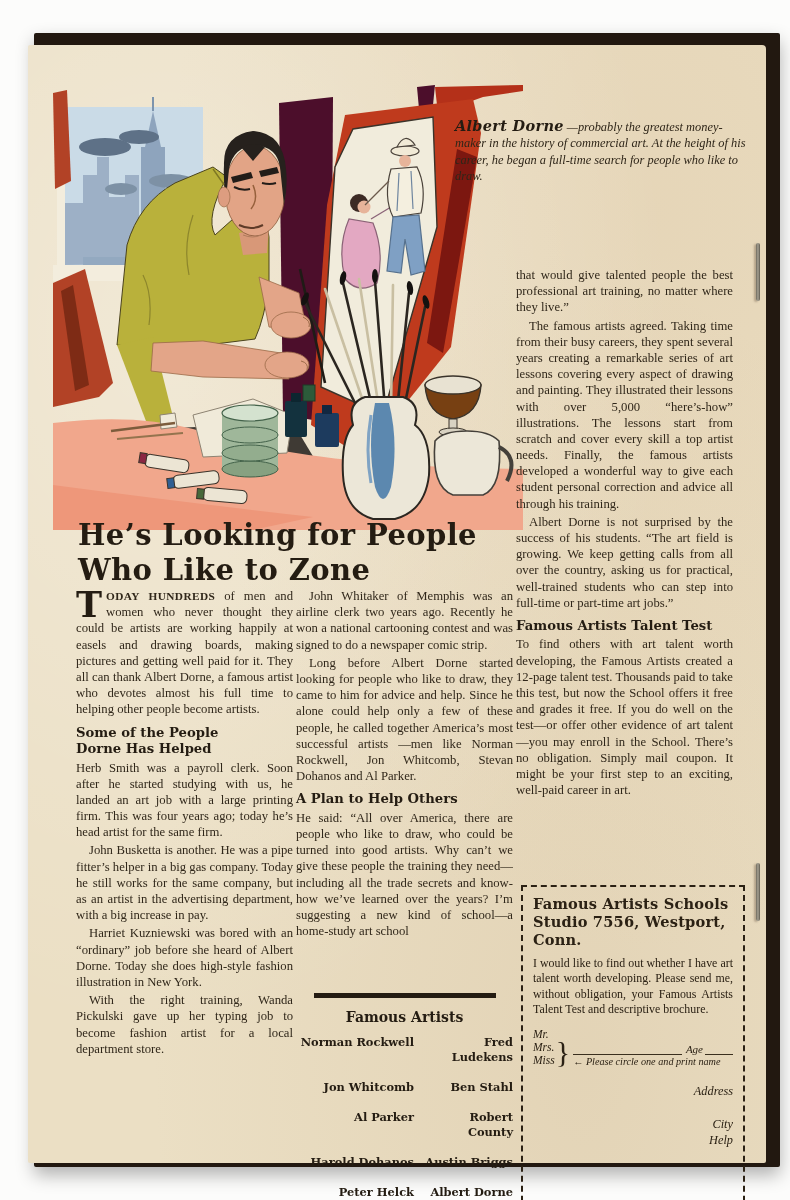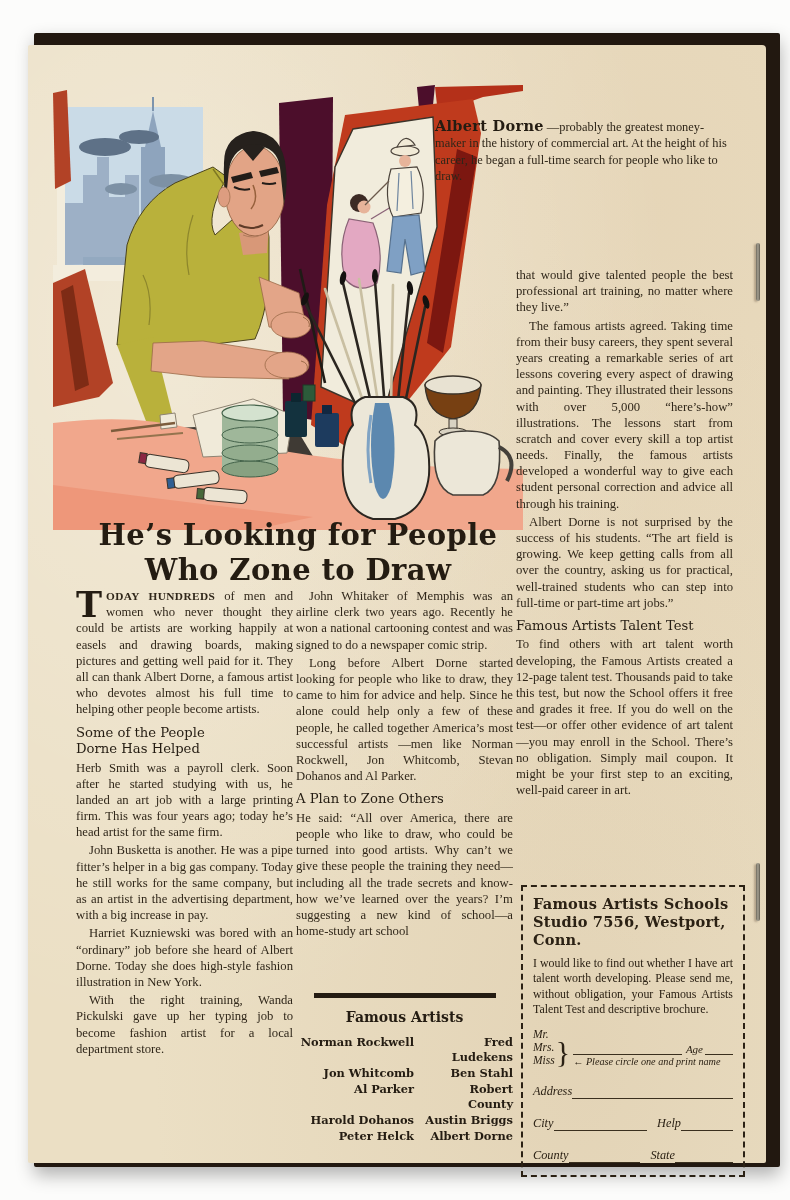--- a/index.html
+++ b/index.html
@@ -29,60 +29,60 @@
     border-radius:2px;box-shadow:-2px 1px 2px rgba(90,70,50,0.35);
   }
   .staple.s1{top:198px}
   .staple.s2{top:818px}
 
   
   .illo{position:absolute;left:25px;top:40px;width:470px;height:445px;}
 
   
   .caption{
-    position:absolute;left:407px;top:71px;width:292px;
-    font-size:12.4px;line-height:1.32;color:#2f2619;
+    position:absolute;left:427px;top:71px;width:292px;
+    font-size:12.4px;line-height:1.32;color:#2f2619;font-style:italic;
   }
   .caption b{font-family:"DejaVu Serif", serif;font-size:14.5px;letter-spacing:0.3px;color:#241c12;}
 
   
   .headline{
-    position:absolute;left:50px;top:473px;width:440px;text-align:center;
+    position:absolute;left:50px;top:473px;width:440px;
     font-family:"DejaVu Serif", serif;font-weight:bold;
     font-size:29px;line-height:1.22;letter-spacing:0.4px;color:#241c12;
   }
 
   
   .col{
     position:absolute;width:217px;color:#30271a;
     font-size:12.7px;line-height:1.275;text-align:justify;
   }
   .col p{margin:0 0 2px;}
   .col p.indent{text-indent:13px;}
   .subhead{
-    font-family:"DejaVu Serif", serif;font-weight:normal;
+    font-family:"DejaVu Serif", serif;font-weight:bold;
     font-size:13.2px;line-height:1.25;margin:7px 0 2px;text-align:left;color:#241c12;
   }
   .col-left{left:48px;top:543px;}
   .col-mid{left:268px;top:543px;}
   .col-right{left:488px;top:222px;}
   .dropcap{
     float:left;font-family:"DejaVu Serif", serif;font-weight:bold;
     font-size:35px;line-height:0.8;margin:3px 4px 0 0;color:#241c12;
   }
   .lead-caps{font-size:11.3px;font-weight:bold;letter-spacing:0.4px;}
 
   
   .artists{position:absolute;left:268px;top:948px;width:217px;color:#241c12;}
   .artists .rule{width:182px;height:5px;background:#241c12;margin:0 auto 10px;}
   .artists .ttl{
     text-align:center;font-family:"DejaVu Serif", serif;font-weight:bold;
     font-size:14px;line-height:1.3;
   }
-  .artists .list{margin-top:9px;display:flex;flex-direction:column;gap:1px;}
+  .artists .list{margin-top:9px;display:flex;flex-direction:column;gap:15px;}
   .artists .row{display:flex;gap:8px;font-family:"DejaVu Serif", serif;font-weight:bold;font-size:11.4px;line-height:1.32;}
   .artists .row .c1{flex:0 0 118px;text-align:right;}
   .artists .row .c2{flex:1;text-align:right;}
 
   
   .coupon{
     position:absolute;left:493px;top:840px;width:224px;box-sizing:border-box;
     border:2.5px dashed #2b2114;padding:8px 10px 12px;color:#2b2114;
   }
   .coupon .t{font-family:"DejaVu Serif", serif;font-weight:bold;font-size:14.6px;line-height:1.25;letter-spacing:0.2px;}
@@ -90,21 +90,21 @@
   .nameblock{display:flex;align-items:flex-end;margin-top:10px;}
   .nameblock .labs{font-style:italic;font-size:11.5px;line-height:1.15;}
   .nameblock .brace{font-size:30px;font-weight:300;margin:0 3px 0 1px;line-height:1;}
   .nameblock .rgt{flex:1;}
   .ageline{display:flex;align-items:flex-end;font-style:italic;font-size:11px;}
   .ul{border-bottom:1.1px solid #3a2f1e;height:13px;}
   .ageline .w{flex:1;}
   .ageline .a{margin:0 2px 0 4px;}
   .ageline .s{width:28px;}
   .note{font-style:italic;font-size:10.2px;margin-top:1px;}
-  .frow{display:flex;align-items:flex-end;margin-top:17px;font-style:italic;font-size:12.3px;}
+  .frow{display:flex;align-items:flex-end;margin-top:17px;font-style:italic;font-size:12.3px;flex-direction:column;}
   .frow .ul{flex:1;}
   .frow .lbl2{margin-left:10px;}
 </style>
 </head>
 <body>
 
 <div class="stack"></div>
 
 <div class="cover">
 
@@ -255,39 +255,39 @@
       </g>
     </g>
   </svg>
 
   <div class="caption">
     <b>Albert Dorne</b><span> —probably the greatest money-maker in the history of commercial art. At the height of his career, he began a full-time search for people who like to draw.</span>
   </div>
 
   <div class="headline">
     <div>He’s Looking for People</div>
-    <div>Who Zone to Draw</div>
+    <div>Who Like to Zone</div>
   </div>
 
   <div class="col col-left">
     <p><span class="dropcap">T</span><span class="lead-caps">ODAY HUNDREDS</span><span> of men and women who never thought they could be artists are working happily at easels and drawing boards, making pictures and getting well paid for it. They all can thank Albert Dorne, a famous artist who devotes almost his full time to helping other people become artists.</span></p>
     <div class="subhead">
       <div>Some of the People</div>
       <div>Dorne Has Helped</div>
     </div>
     <p>Herb Smith was a payroll clerk. Soon after he started studying with us, he landed an art job with a large printing firm. This was four years ago; today he’s head artist for the same firm.</p>
     <p class="indent">John Busketta is another. He was a pipe fitter’s helper in a big gas company. Today he still works for the same company, but as an artist in the advertising department, with a big increase in pay.</p>
     <p class="indent">Harriet Kuzniewski was bored with an “ordinary” job before she heard of Albert Dorne. Today she does high-style fashion illustration in New York.</p>
     <p class="indent">With the right training, Wanda Pickulski gave up her typing job to become fashion artist for a local department store.</p>
   </div>
 
   <div class="col col-mid">
     <p class="indent">John Whitaker of Memphis was an airline clerk two years ago. Recently he won a national cartooning contest and was signed to do a newspaper comic strip.</p>
     <p class="indent">Long before Albert Dorne started looking for people who like to draw, they came to him for advice and help. Since he alone could help only a few of these people, he called together America’s most successful artists —men like Norman Rockwell, Jon Whitcomb, Stevan Dohanos and Al Parker.</p>
-    <div class="subhead">A Plan to Zone Others</div>
+    <div class="subhead">A Plan to Help Others</div>
     <p>He said: “All over America, there are people who like to draw, who could be turned into good artists. Why can’t we give these people the training they need—including all the trade secrets and know-how we’ve learned over the years? I’m suggesting a new kind of school—a home-study art school</p>
   </div>
 
   <div class="col col-right">
     <p>that would give talented people the best professional art training, no matter where they live.”</p>
     <p class="indent">The famous artists agreed. Taking time from their busy careers, they spent several years creating a remarkable series of art lessons covering every aspect of drawing and painting. They illustrated their lessons with over 5,000 “here’s-how” illustrations. The lessons start from scratch and cover every skill a top artist needs. Finally, the famous artists developed a wonderful way to give each student personal correction and advice all through his training.</p>
     <p class="indent">Albert Dorne is not surprised by the success of his students. “The art field is growing. We keep getting calls from all over the country, asking us for practical, well-trained students who can step into full-time or part-time art jobs.”</p>
     <div class="subhead">Famous Artists Talent Test</div>
     <p>To find others with art talent worth developing, the Famous Artists created a 12-page talent test. Thousands paid to take this test, but now the School offers it free and grades it free. If you do well on the test—or offer other evidence of art talent—you may enroll in the School. There’s no obligation. Simply mail coupon. It might be your first step to an exciting, well-paid career in art.</p>
   </div>

